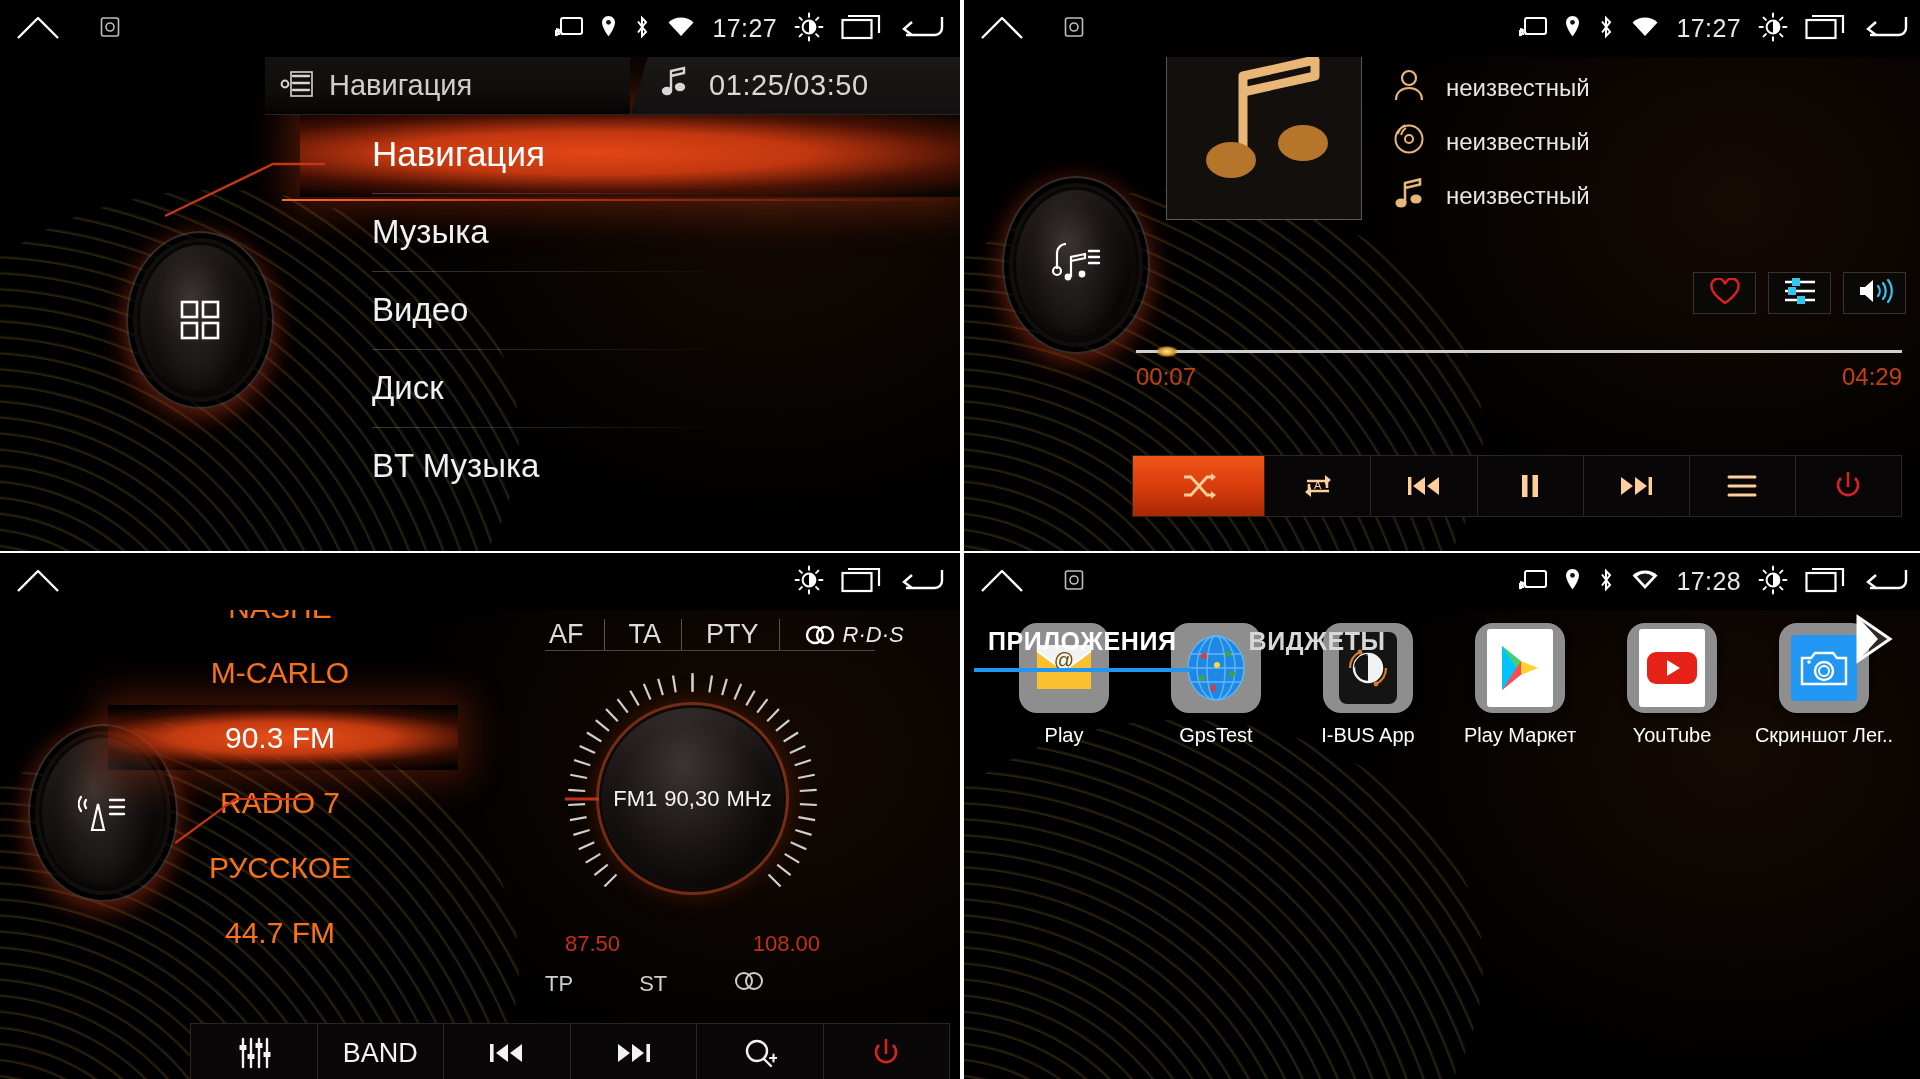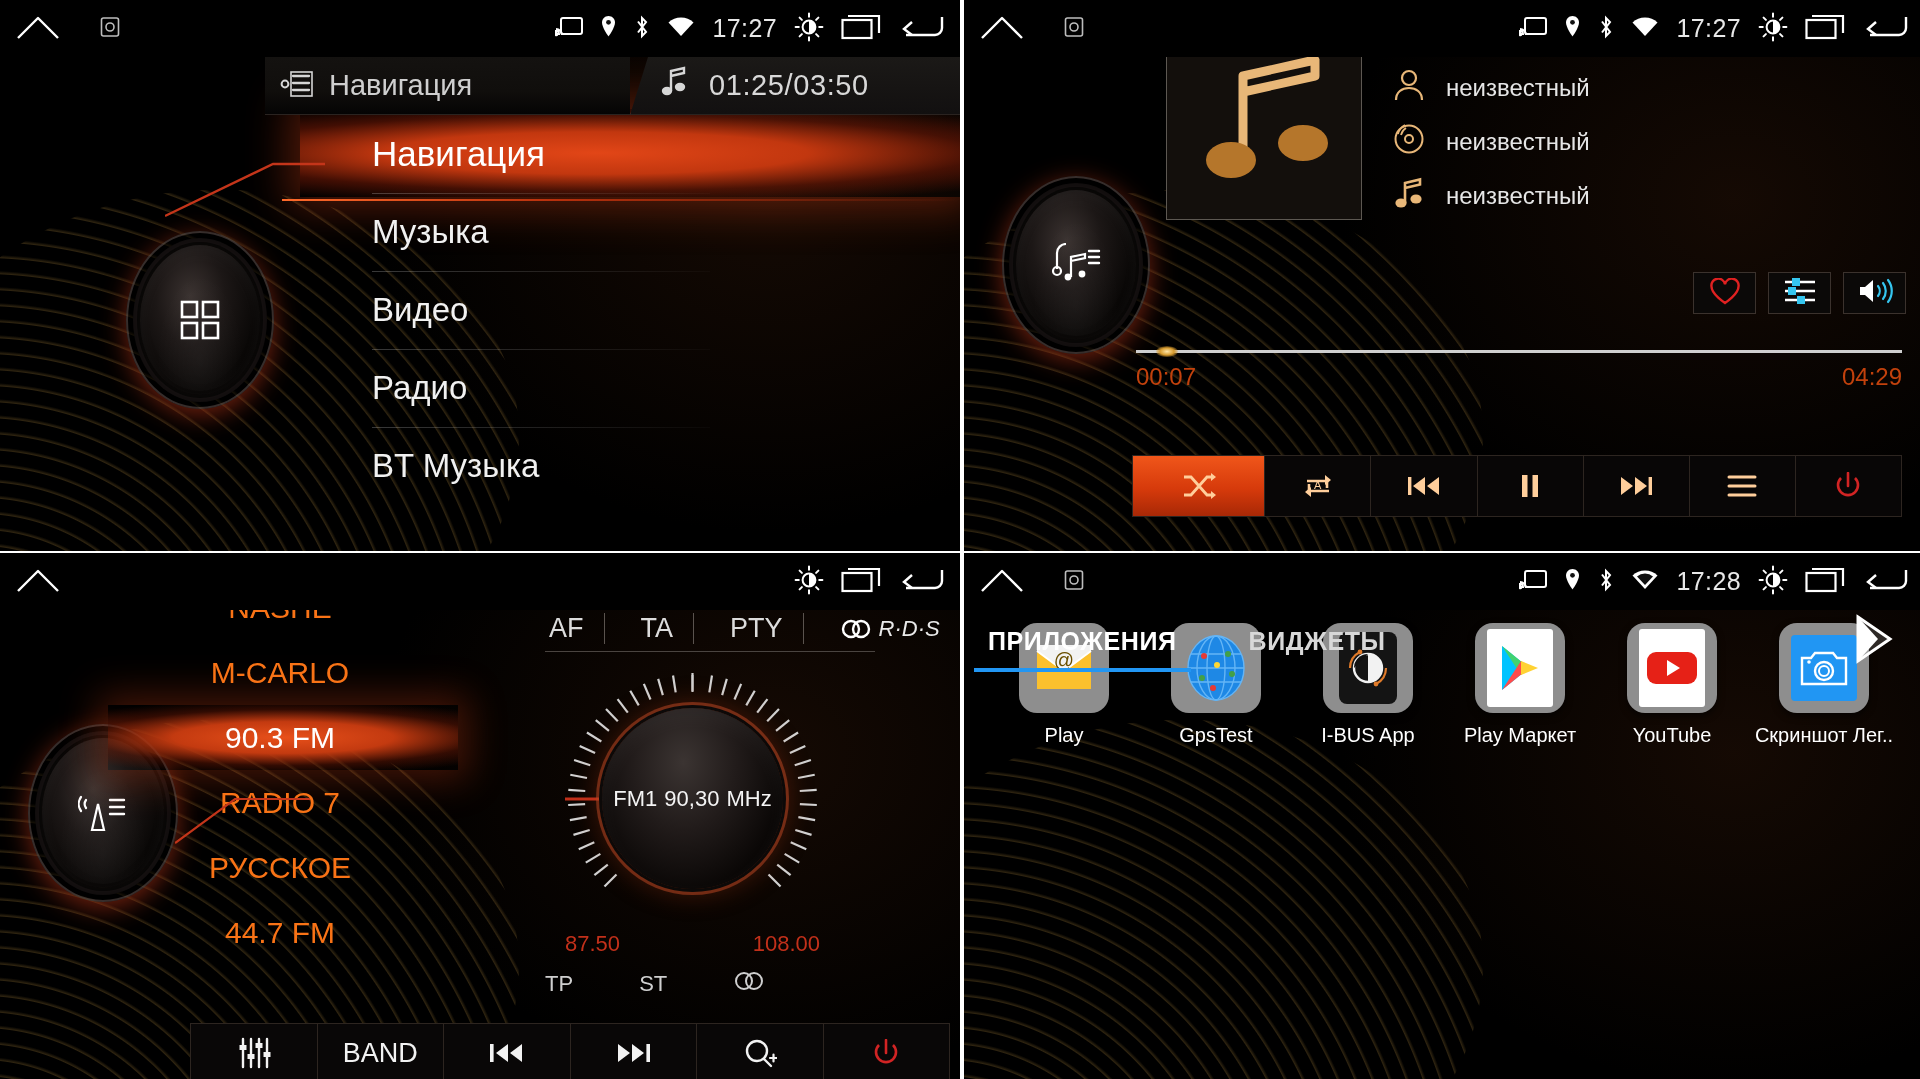--- a/index.html
+++ b/index.html
@@ -97,22 +97,22 @@
   .rd-st.sel { color:#fff; }
   .rd-st.sel .hl { position:absolute; left:-22px; right:-28px; top:0; height:65px; z-index:-1;
      background:radial-gradient(ellipse 75% 58% at 50% 50%, #e8501a 0%, #c33a10 42%, rgba(110,25,5,.45) 74%, rgba(0,0,0,0) 100%);
      box-shadow:0 0 38px 10px rgba(226,70,23,.3); }
   .rd-elbow { position:absolute; left:175px; top:240px; width:135px; height:52px; z-index:11; }
 
   .rd-rds { position:absolute; left:545px; top:22px; width:330px; z-index:10; }
   .rd-rds-top { display:flex; justify-content:space-between; align-items:baseline; }
   .rd-freq { color:#f2f2f2; font-size:28px; }
   .rd-varied { color:#2fbf4a; font-size:26px; }
-  .rd-flags { display:flex; align-items:center; gap:16px; margin-top:6px;
-              border-bottom:1px solid #4a4440; padding-bottom:7px; }
+  .rd-flags { display:flex; align-items:center; gap:4px; margin-top:12px;
+              border-bottom:1px solid #4a4440; }
   .rd-flag { color:#dcdcdc; font-size:27px; padding:0 20px; border-right:1px solid #5a534e; }
   .rd-flag:first-child { padding-left:4px; }
   .rd-flag:last-child { border-right:none; display:flex; align-items:center; gap:7px; }
   .rd-rdstxt { font-style:italic; font-size:22px; color:#e9e9e9; }
 
   .rd-dial { position:absolute; left:565px; top:118px; width:255px; height:255px; z-index:10; }
   .rd-dial-core { position:absolute; left:37px; top:37px; width:181px; height:181px; border-radius:50%;
       background:radial-gradient(ellipse at 45% 30%, #3b3432 0%, #211b1a 38%, #0a0706 72%, #030202 100%);
       box-shadow: 0 0 0 3px #0c0908, 0 0 0 6px rgba(180,70,35,.55), inset 0 8px 20px rgba(255,255,255,.05),
                   0 0 26px 5px rgba(170,55,20,.35);
@@ -248,21 +248,21 @@
         <span class="hl"></span>
           <span>Навигация</span>
       </div>
       <div class="nav-item">
         <span>Музыка</span>
       </div>
       <div class="nav-item">
         <span>Видео</span>
       </div>
       <div class="nav-item">
-        <span>Радио</span>
+        <span>Диск</span>
       </div>
       <div class="nav-item">
         <span>BT Музыка</span>
       </div>
     </div>
 
     <svg class="nav-elbow" viewBox="0 0 160 60">
       <path d="M0 58 L108 6 L160 6" fill="none" stroke="#c4351a" stroke-width="2.4"></path>
     </svg>
 

